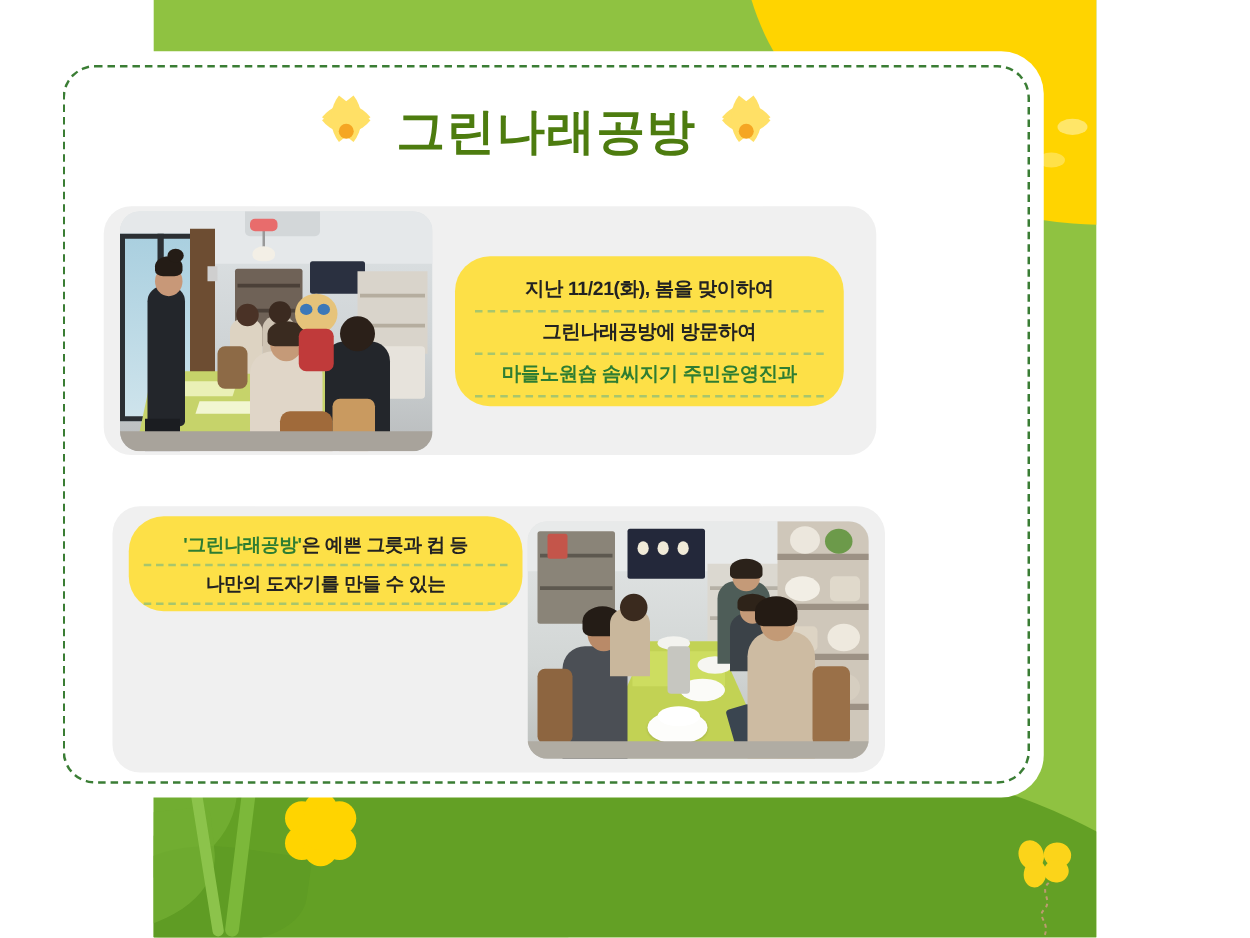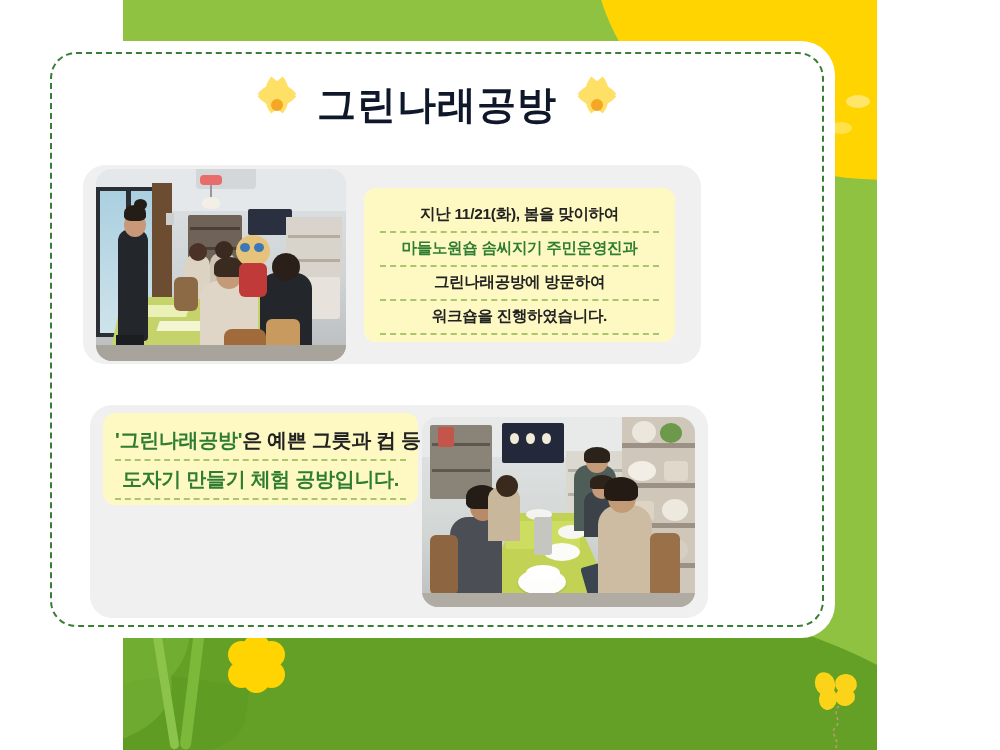--- a/index.html
+++ b/index.html
@@ -143,21 +143,21 @@
   }
   .xcore {
     position: absolute; left: 16px; top: 16px;
     width: 12px; height: 12px;
     background: #f5a623;
     border-radius: 50%;
   }
   #title-text {
     font-size: 39px;
     font-weight: 700;
-    color: #0f172a;
+    color: #4d7c0f;
     letter-spacing: 1px;
     white-space: nowrap;
   }
 
   
   .section {
     position: absolute;
     background: #f0f0f0;
     border-radius: 22px;
     display: flex;
@@ -169,41 +169,41 @@
   .photo {
     position: relative;
     border-radius: 16px;
     overflow: hidden;
     flex: 0 0 auto;
   }
   #photo-1 { left: 13px; width: 250px; height: 192px; }
   #photo-2 { left: 0;    width: 273px; height: 190px; margin-left: 332px; }
 
   .textcard {
-    background: #fef9c3;
-    border-radius: 12px;
+    background: #fde047;
+    border-radius: 28px;
     padding: 11px 16px 7px;
     flex: 0 0 auto;
   }
   #textcard-1 { margin-left: 31px; width: 311px; }
   #textcard-2 { position: absolute; left: 13px; top: 8px; width: 315px; padding: 9px 12px 5px; }
 
   .tline {
     text-align: center;
     font-size: 15.5px;
     font-weight: 700;
     color: #222222;
     letter-spacing: -0.3px;
     padding: 5px 0 6px;
     border-bottom: 2px dashed #a8c66c;
     white-space: nowrap;
   }
   .tline.green { color: #2e7d32; }
   .tline .green { color: #2e7d32; }
-  #textcard-2 .tline { font-size: 20px; padding: 5px 0 5px; }
+  #textcard-2 .tline { font-size: 15px; padding: 5px 0 5px; }
 
   
   .ph-bg { position: absolute; inset: 0; }
   .ph-el { position: absolute; }
 </style>
 </head>
 <body>
 
 <div id="stage">
 
@@ -330,32 +330,31 @@
 
         <div class="ph-el" style="left:128px;top:160px;width:42px;height:32px;background:#a06a3a;border-radius:8px 8px 0 0;"></div>
         <div class="ph-el" style="left:170px;top:150px;width:34px;height:42px;background:#c99a60;border-radius:6px;"></div>
         <div class="ph-el" style="left:78px;top:108px;width:24px;height:34px;background:#8d6a46;border-radius:6px;"></div>
 
         <div class="ph-el" style="left:0;top:176px;width:250px;height:16px;background:#a8a39b;"></div>
       </div>
 
       <div class="textcard" id="textcard-1">
         <div class="tline">지난 11/21(화), 봄을 맞이하여</div>
+        <div class="tline">그린나래공방에 방문하여</div>
         <div class="tline green">마들노원숍 솜씨지기 주민운영진과</div>
-        <div class="tline">그린나래공방에 방문하여</div>
-        <div class="tline">워크숍을 진행하였습니다.</div>
       </div>
     </div>
 
     <div class="section" id="section-2">
       <div class="textcard" id="textcard-2">
         <div class="tline">
           <span class="green">'그린나래공방'</span><span>은 예쁜 그릇과 컵 등</span>
         </div>
-        <div class="tline green">도자기 만들기 체험 공방입니다.</div>
+        <div class="tline">나만의 도자기를 만들 수 있는</div>
       </div>
 
       <div class="photo" id="photo-2">
         <div class="ph-bg" style="background:linear-gradient(180deg,#e3e6e6 0%,#d2d6d5 60%,#bcbfbd 100%);"></div>
 
         <div class="ph-el" style="left:0;top:0;width:273px;height:40px;background:#e8eaea;"></div>
         <div class="ph-el" style="left:8px;top:8px;width:62px;height:74px;background:#8a8478;border-radius:2px;"></div>
         <div class="ph-el" style="left:10px;top:26px;width:58px;height:3px;background:#5d584f;"></div>
         <div class="ph-el" style="left:10px;top:52px;width:58px;height:3px;background:#5d584f;"></div>
         <div class="ph-el" style="left:16px;top:10px;width:16px;height:20px;background:#c4554a;border-radius:2px;"></div>

